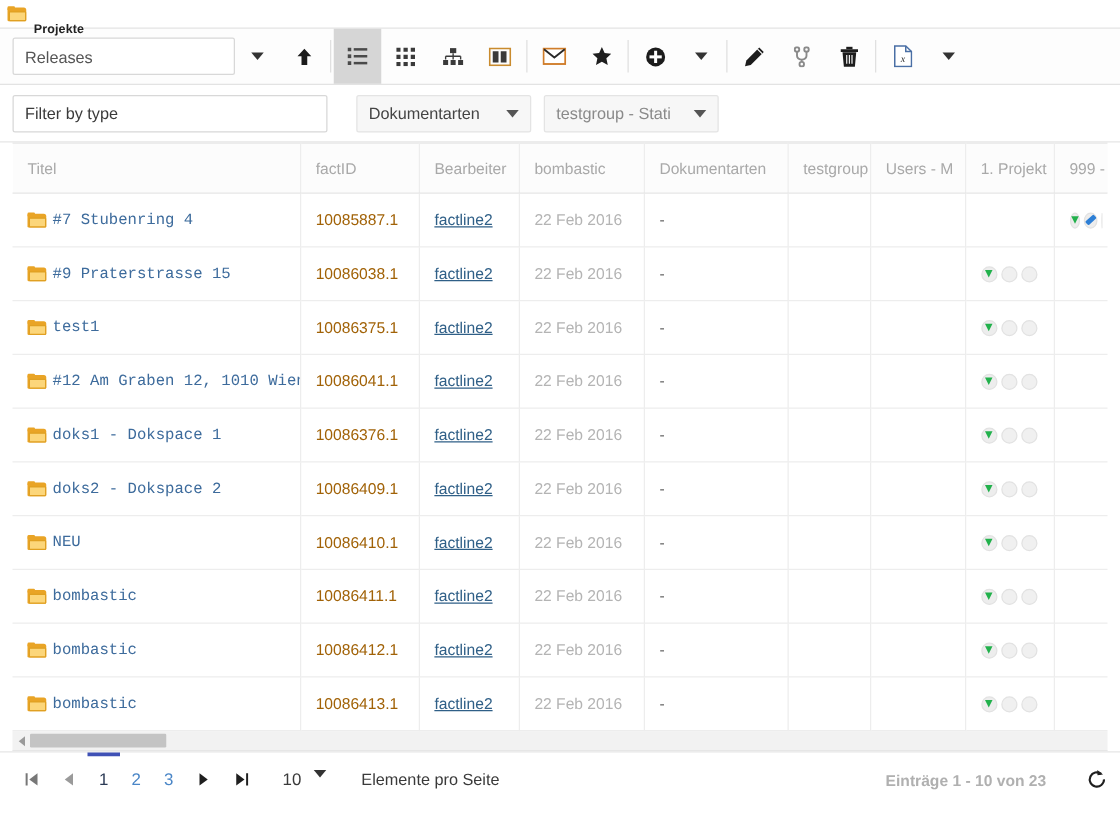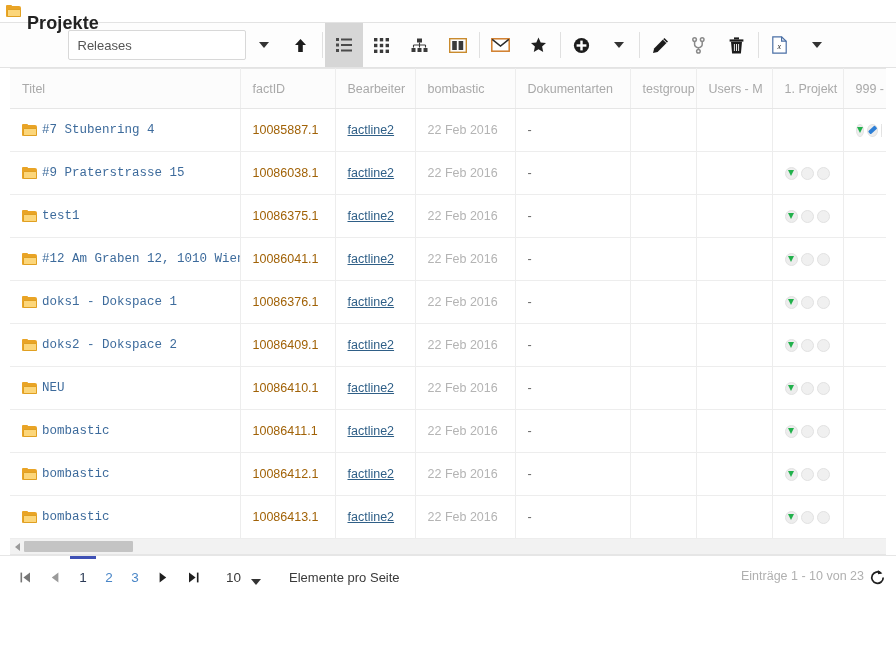--- a/index.html
+++ b/index.html
@@ -11,21 +11,21 @@
     overflow: hidden;
   }
   #app { width: 896px; height: 653px; position: relative; background: #fff; }
 
   
   .titlebar {
     height: 22px; display: flex; align-items: center;
     padding: 0 0 0 6px; gap: 6px; background: #fff;
   }
   .titlebar .ttl {
-    font-size: 18px; font-weight: bold; color: #222; letter-spacing: .1px; margin-top: 24px;
+    font-size: 10px; font-weight: bold; color: #222; letter-spacing: .1px; margin-top: 24px;
   }
 
   
   .folder { width: 15px; height: 12px; position: relative; flex: 0 0 auto; display:inline-block; }
   .folder .back {
     position: absolute; left: 0; top: 1px; width: 15px; height: 11px;
     background: #e9a426; border-radius: 1px 2px 1px 1px;
   }
   .folder .tab {
     position: absolute; left: 0; top: 0px; width: 6px; height: 2.5px;
@@ -33,21 +33,21 @@
   }
   .folder .front {
     position: absolute; left: 0.5px; top: 4px; width: 14px; height: 8px;
     background: #fcd67a; border: 1px solid #e0a022; border-radius: 1px;
   }
 
   
   .toolbar {
     height: 46px; display: flex; align-items: center;
     border-top: 1px solid #e3e3e3; border-bottom: 1px solid #e3e3e3;
-    background: #fdfdfd; padding: 0 4px 0 0; justify-content: center;
+    background: #fdfdfd; padding: 0 4px 0 0;
   }
   .combo {
     margin-left: 10px; width: 178px; height: 30px;
     border: 1px solid #d8d8d8; background: #fff; border-radius: 2px;
     display: flex; align-items: center; padding: 0 9px;
     font-size: 13px; color: #555;
   }
   .tb-caret {
     width: 36px; height: 44px; display: flex; align-items: center; justify-content: center;
     cursor: pointer;
@@ -122,24 +122,24 @@
   .hs-thumb { width: 109px; height: 11px; background: #c4c4c4; border-radius: 1px; cursor: pointer; }
 
   
   .pager { height: 44px; display: flex; align-items: center; padding: 0 10px;
     border-top: 1px solid #e6e6e6; background: #fff; position: relative; }
   .pg-btn { width: 30px; height: 40px; display: flex; align-items: center; justify-content: center;
     cursor: pointer; color: #555; font-size: 12px; }
   .pg-num { min-width: 26px; height: 40px; display: flex; align-items: center; justify-content: center;
     font-size: 13.5px; color: #4a86c7; cursor: pointer; }
   .pg-num.active { color: #2b3a55; border-top: 3px solid #3f51b5; margin-top: -3px; }
-  .pg-sel { display: flex; align-items: flex-end; gap: 10px; margin-left: 18px; cursor: pointer; }
+  .pg-sel { display: flex; align-items: flex-start; gap: 10px; margin-left: 18px; cursor: pointer; }
   .pg-sel .v { font-size: 13.5px; color: #3a3a3a; }
   .pg-lab { font-size: 13px; color: #3a3a3a; margin-left: 28px; }
-  .pg-right { margin-left: auto; display: flex; align-items: flex-start; gap: 5px; }
+  .pg-right { margin-left: auto; display: flex; align-items: flex-end; gap: 32px; font-weight: bold; }
   .pg-info { font-size: 12.5px; color: #b0b0b0; }
   .refresh { cursor: pointer; color: #333; display:flex; align-items:center; }
   svg { display: block; }
 </style>
 </head>
 <body>
 
 <div id="app">
 
   <div class="titlebar">
@@ -270,20 +270,31 @@
         <path d="M0.8 0.8 H9.6 L14.2 5.2 V17.2 H0.8 Z" fill="#fff" stroke="#4a6fa5" stroke-width="1.2"></path>
         <path d="M9.6 0.8 V5.2 H14.2" fill="none" stroke="#4a6fa5" stroke-width="1.2"></path>
         <text x="7.4" y="13.4" font-size="8" font-family="Liberation Serif, serif" fill="#1c1c1c" text-anchor="middle" font-style="italic">x</text>
       </svg>
     </div>
     <div class="tb-caret">
       <span class="caret"></span>
     </div>
   </div>
 
+  <div class="filterbar">
+    <input class="f-input" type="text" placeholder="Filter by type" style="">
+    <div class="f-sel one">
+      <span>Dokumentarten</span>
+      <span class="caret"></span>
+    </div>
+    <div class="f-sel two">
+      <span>testgroup - Stati</span>
+      <span class="caret"></span>
+    </div>
+  </div>
 
   <div class="tablewrap">
     <table class="grid">
       <colgroup>
         <col style="width:230px">
           <col style="width:95px">
           <col style="width:80px">
           <col style="width:100px">
         <col style="width:115px">
           <col style="width:66px">

